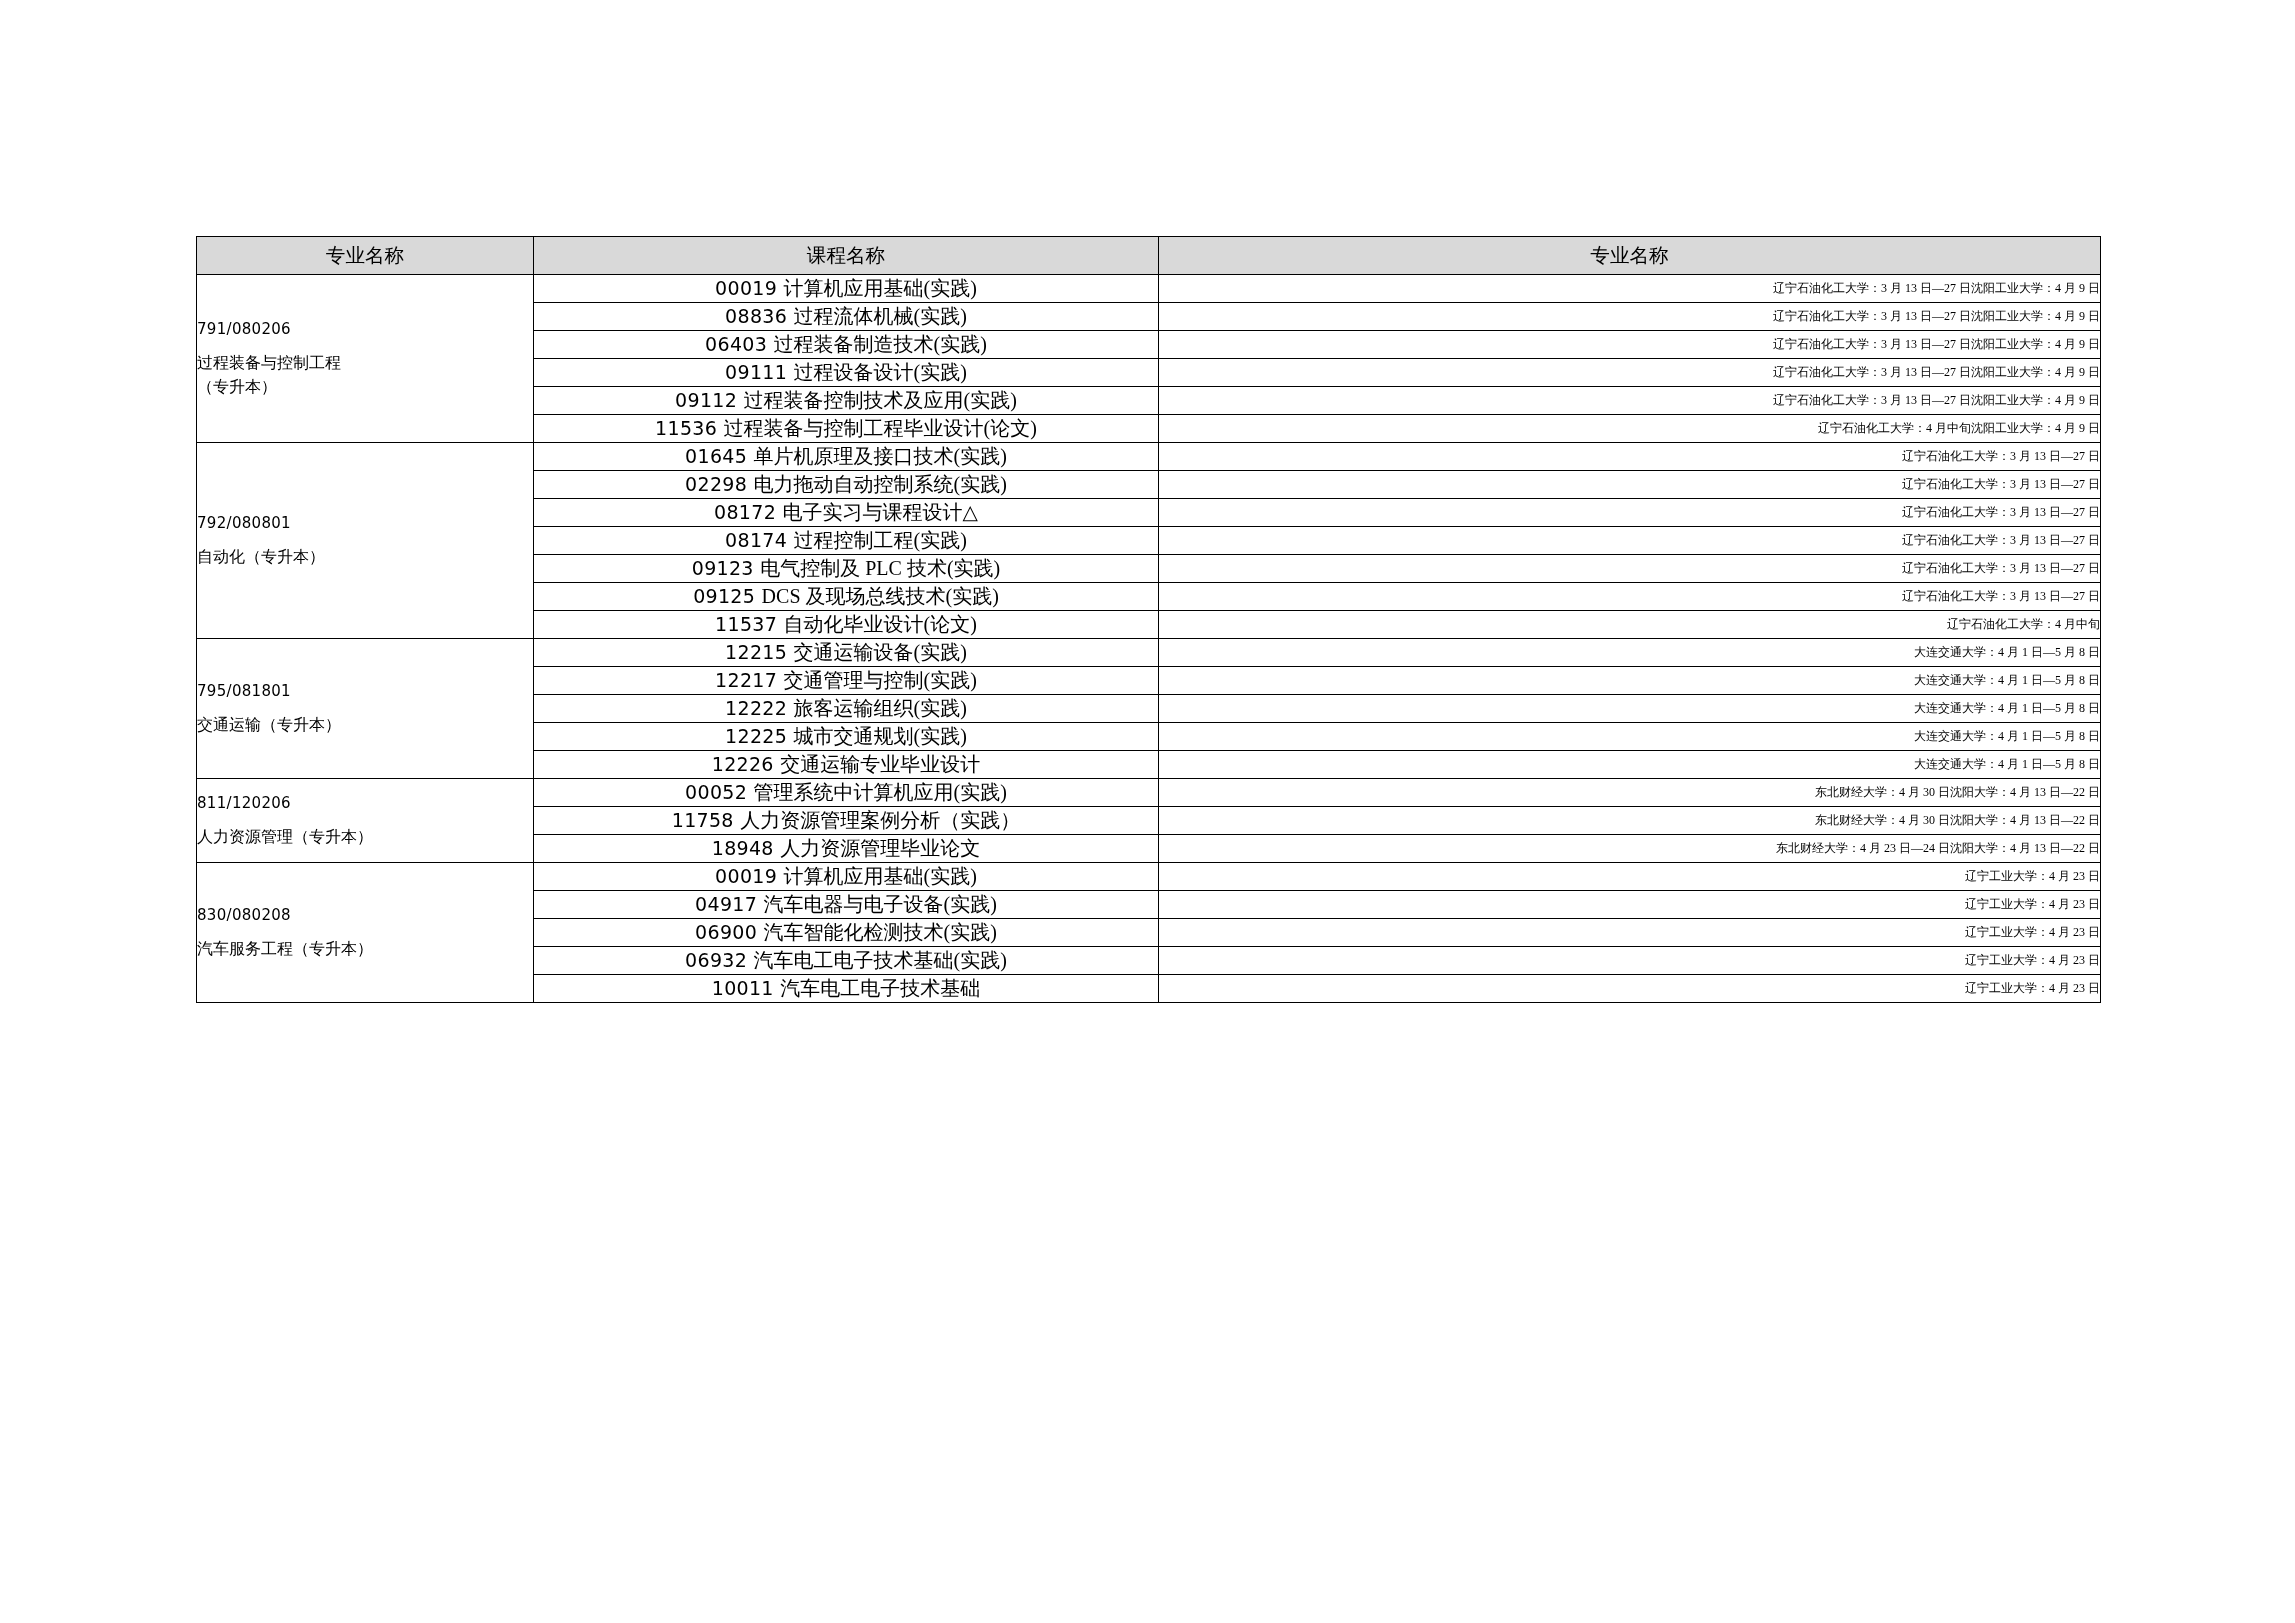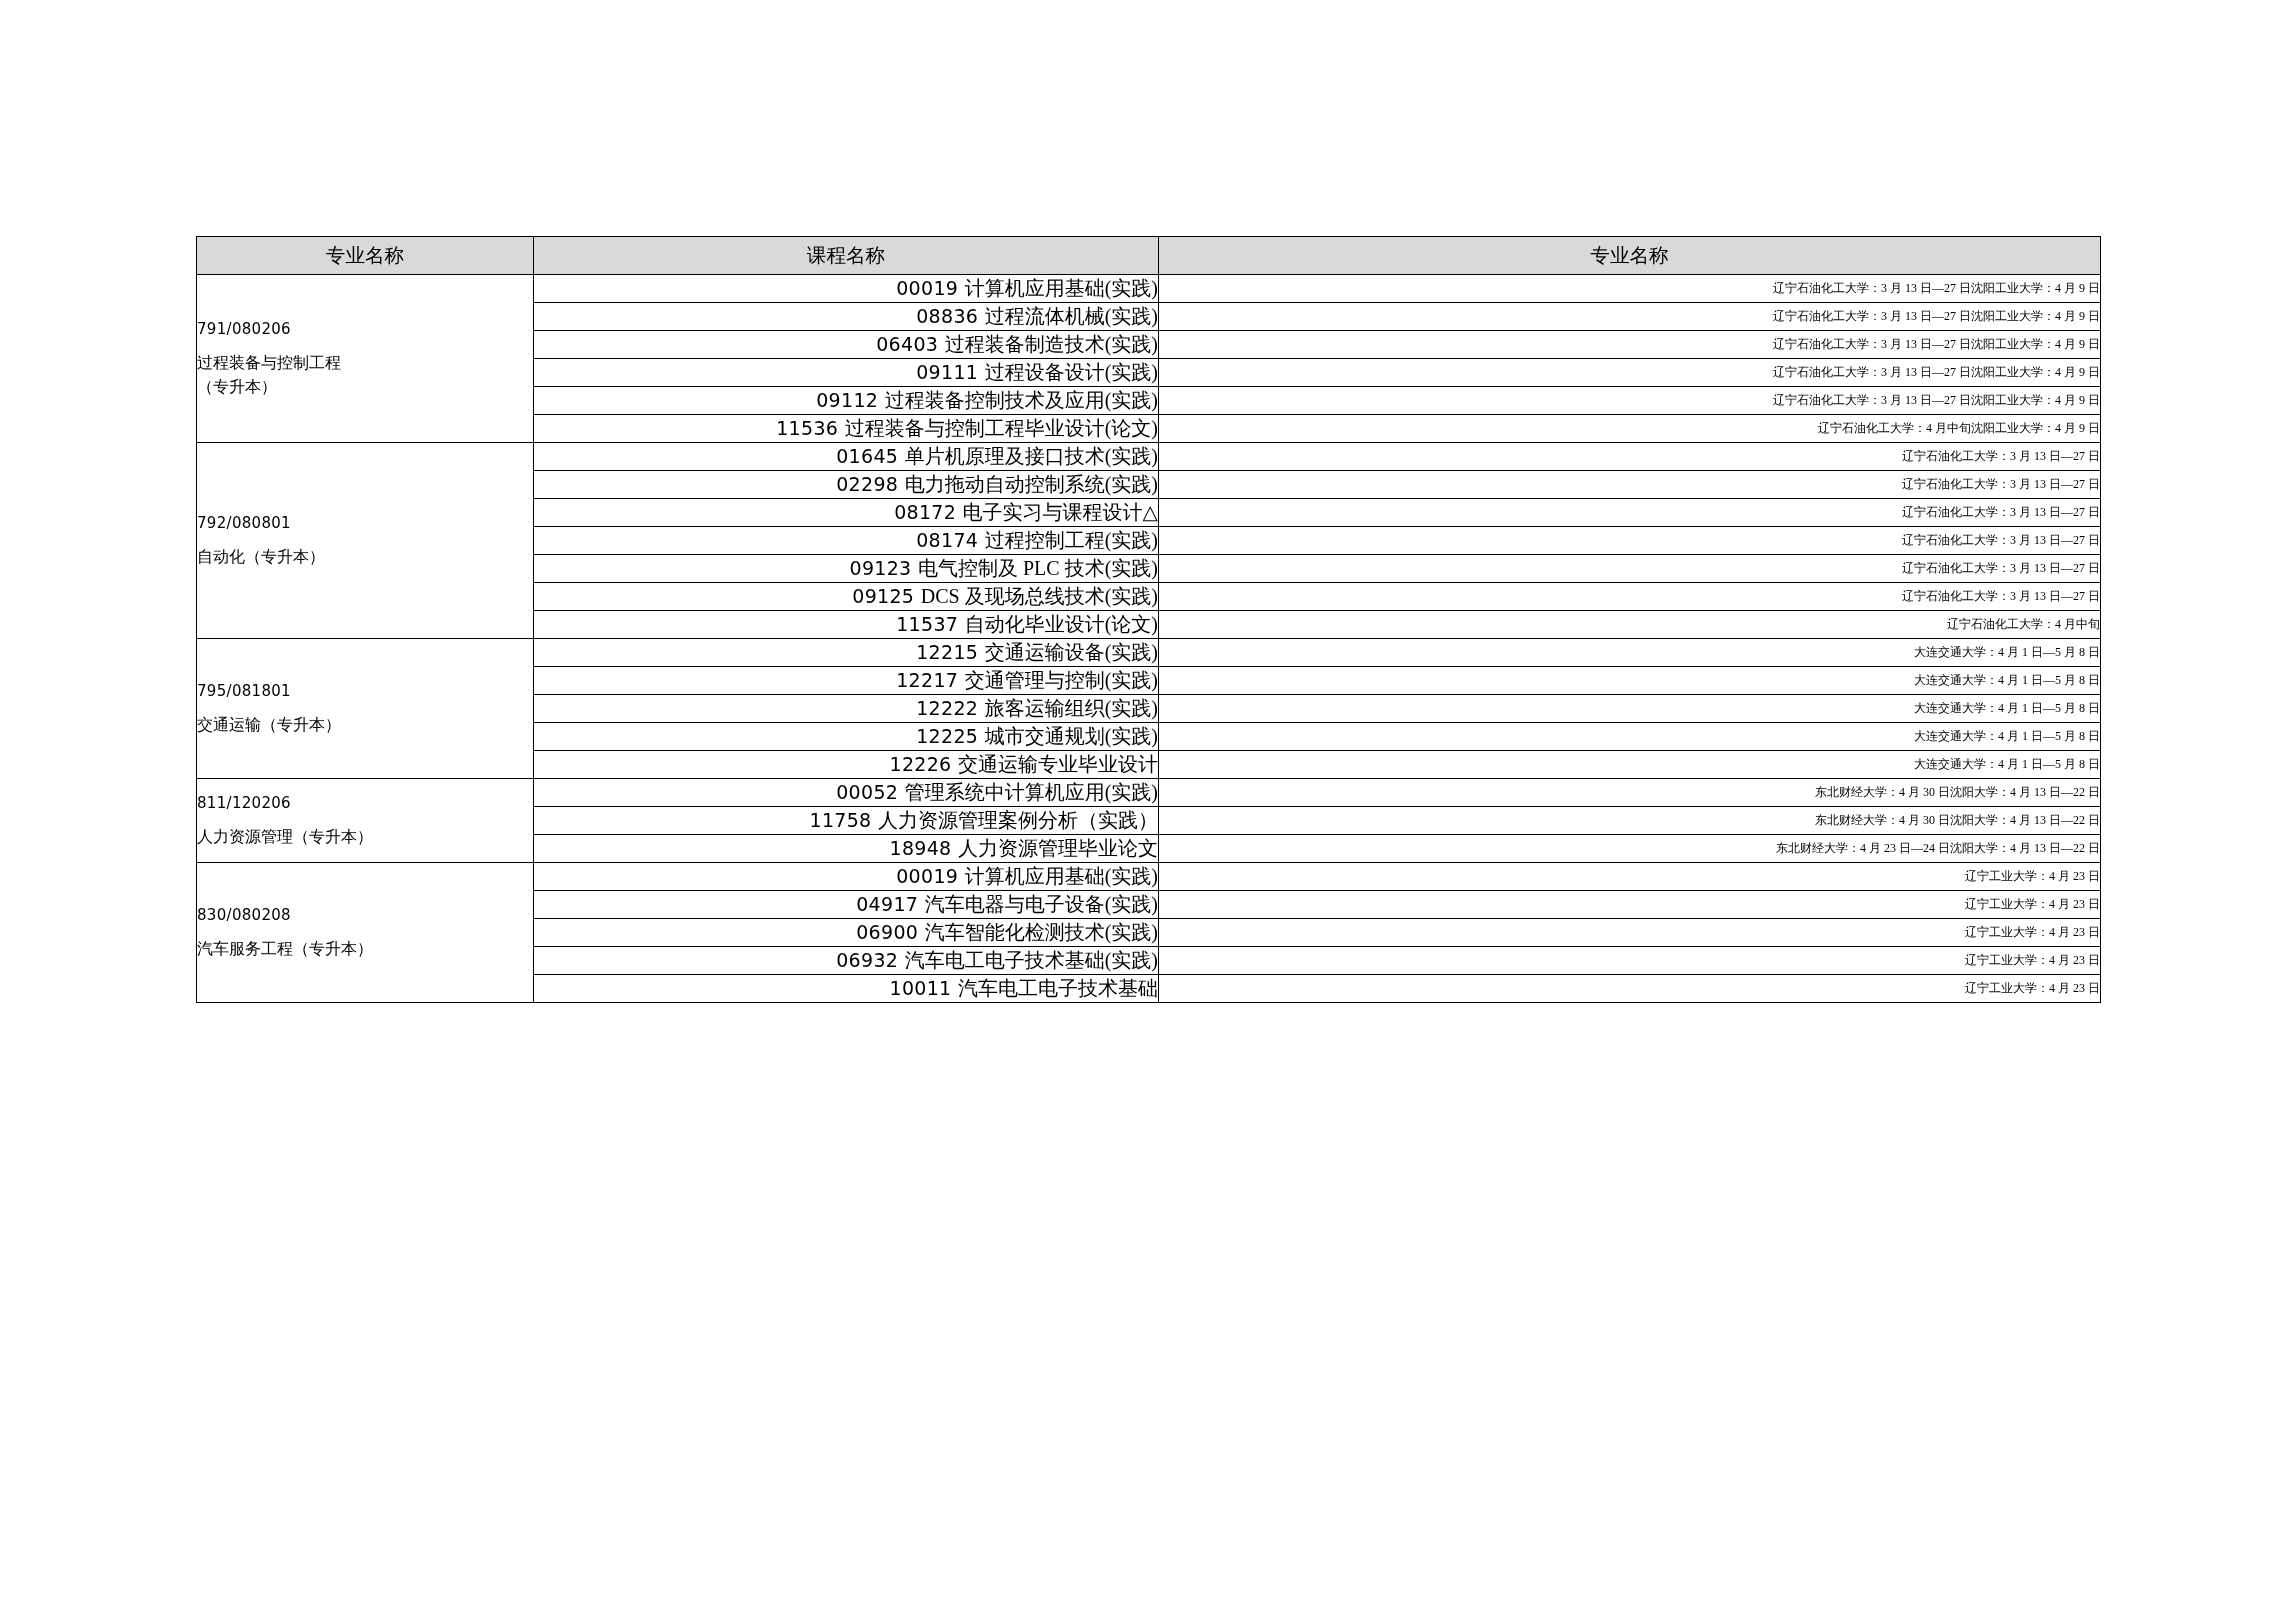--- a/index.html
+++ b/index.html
@@ -48,21 +48,21 @@
   td.major {
     font-size: 20px;
     line-height: 1.55;
     padding: 6.5px 0 6.5px 22px;
     text-align: left;
     white-space: pre-line;
   }
   td.course {
     font-size: 20px;
     padding: 5.9px 0 5.9px 14.4px;
-    text-align: right;
+    text-align: center;
     white-space: nowrap;
   }
   td.time {
     font-size: 12px;
     padding: 5.9px 0 5.9px 14.4px;
     text-align: right;
     white-space: nowrap;
   }
   .course-code {
     font-family: "DejaVu Sans", "Liberation Sans", sans-serif;

